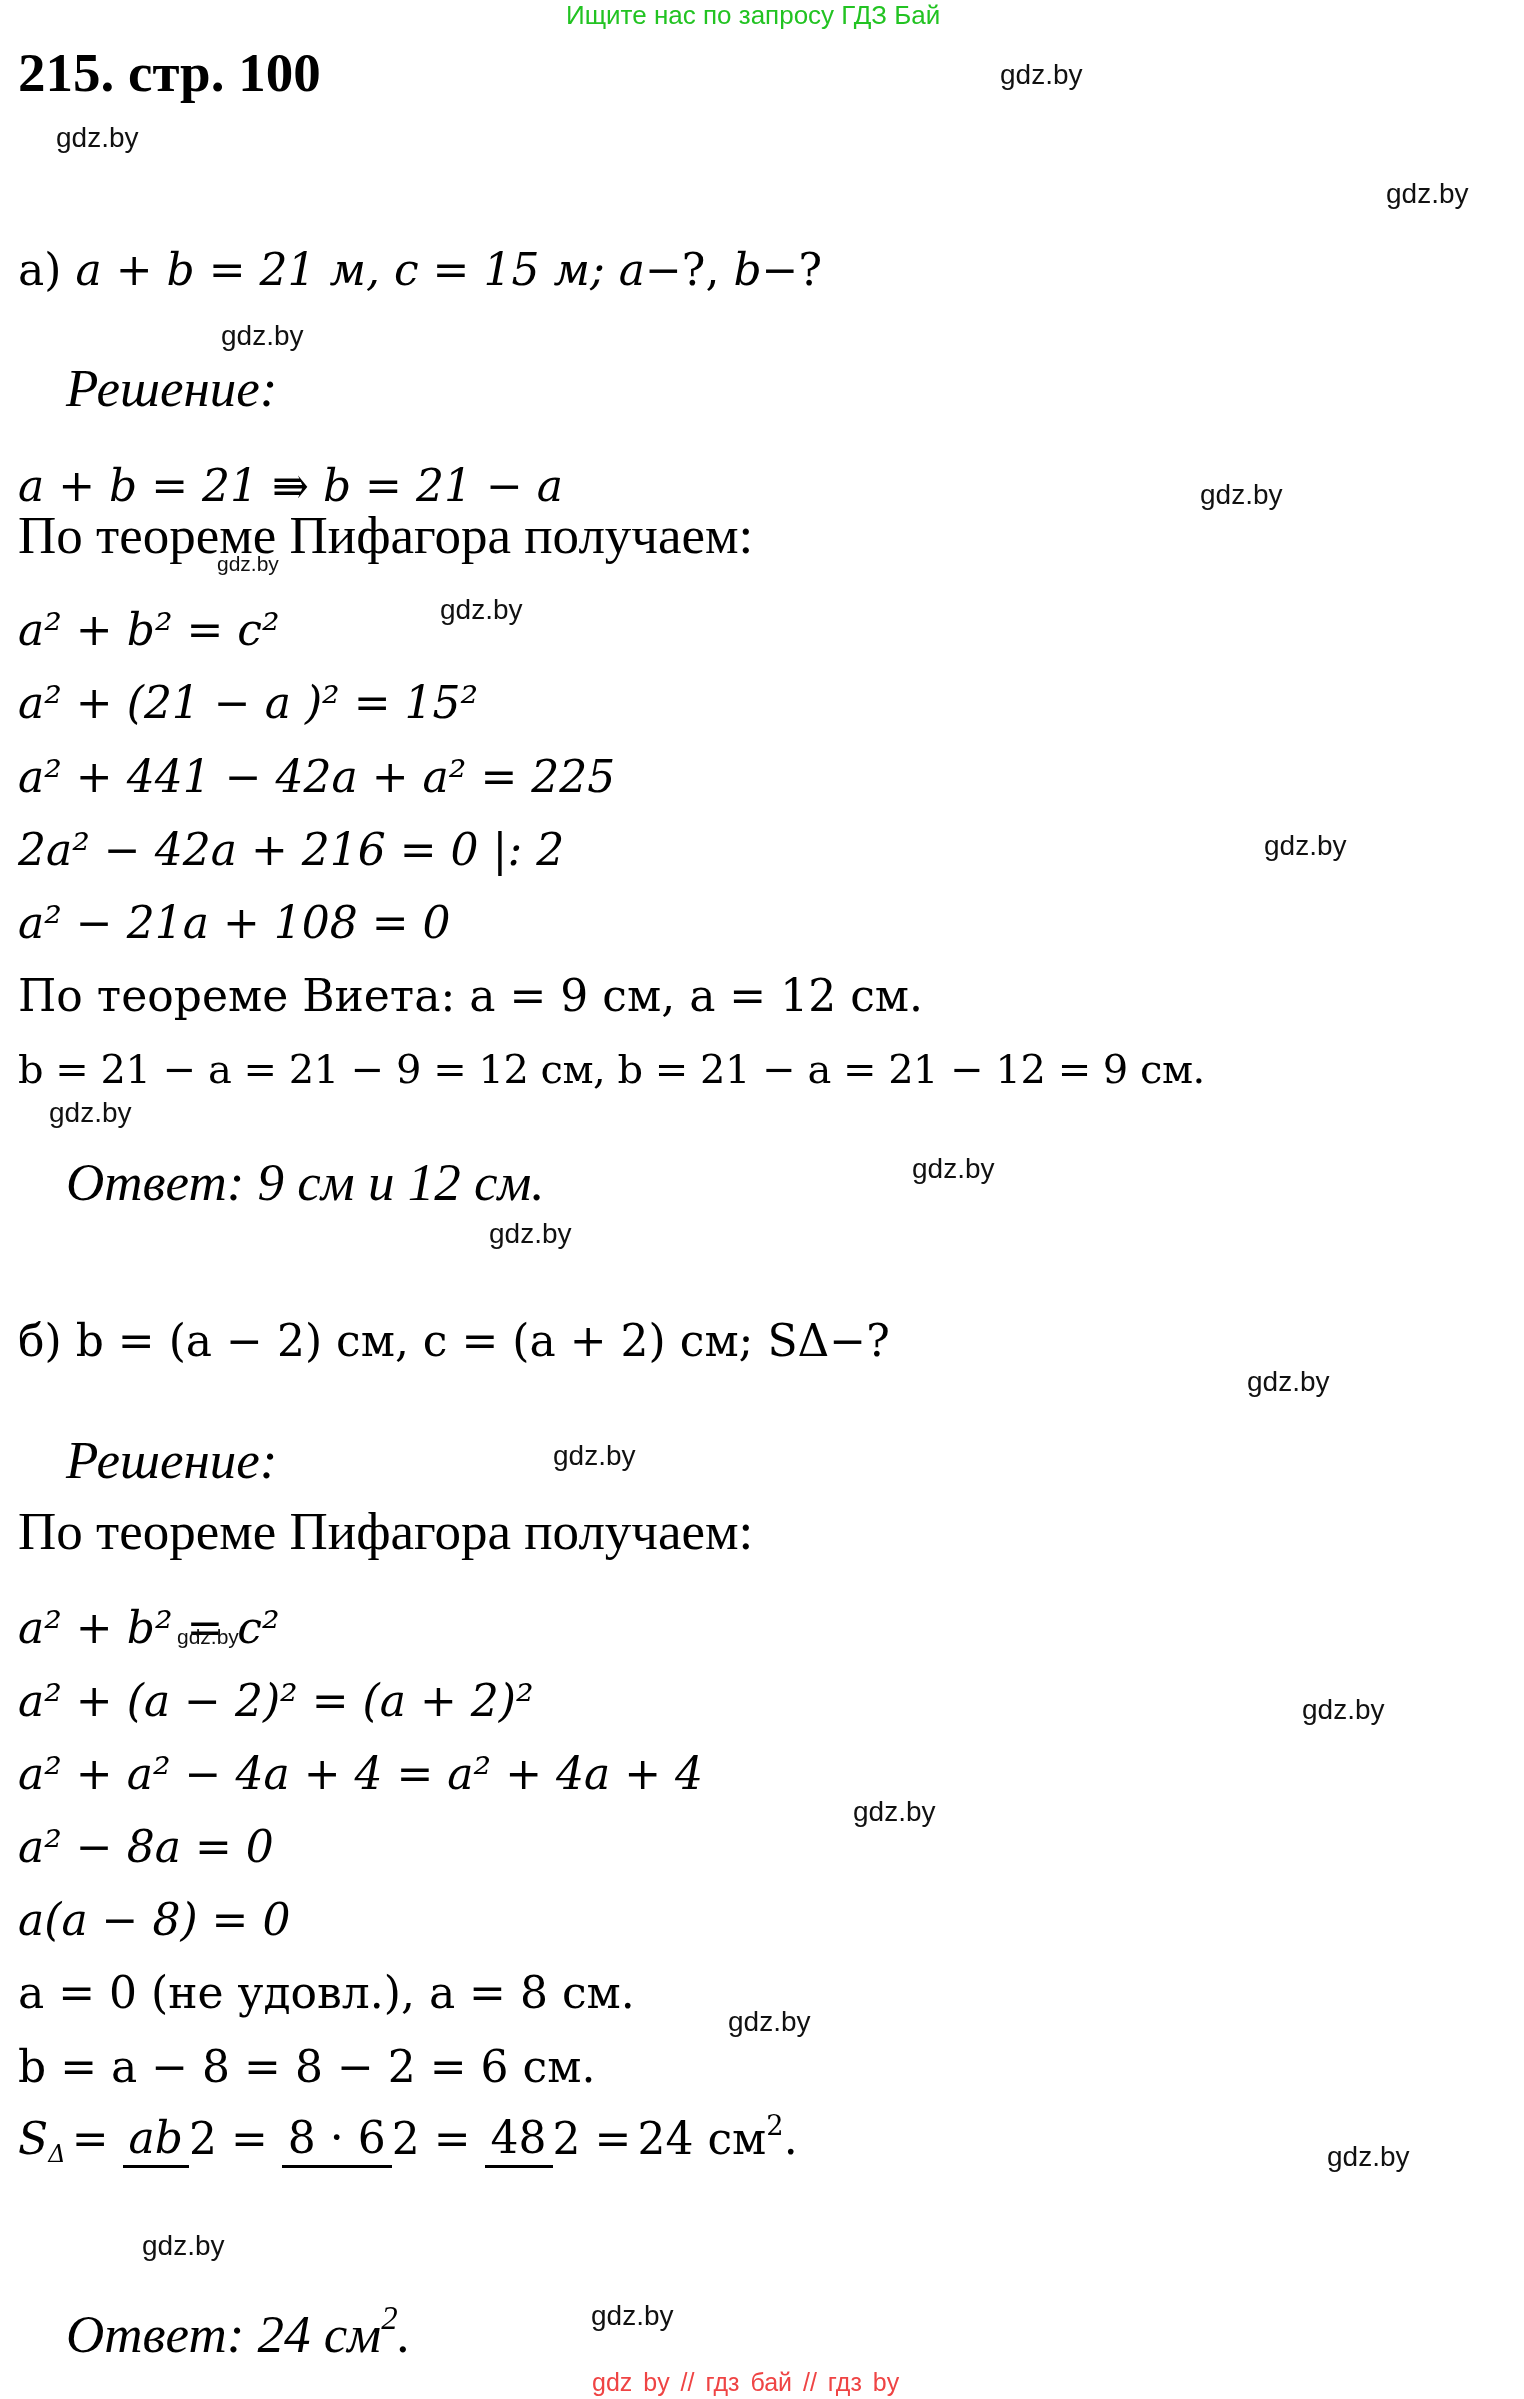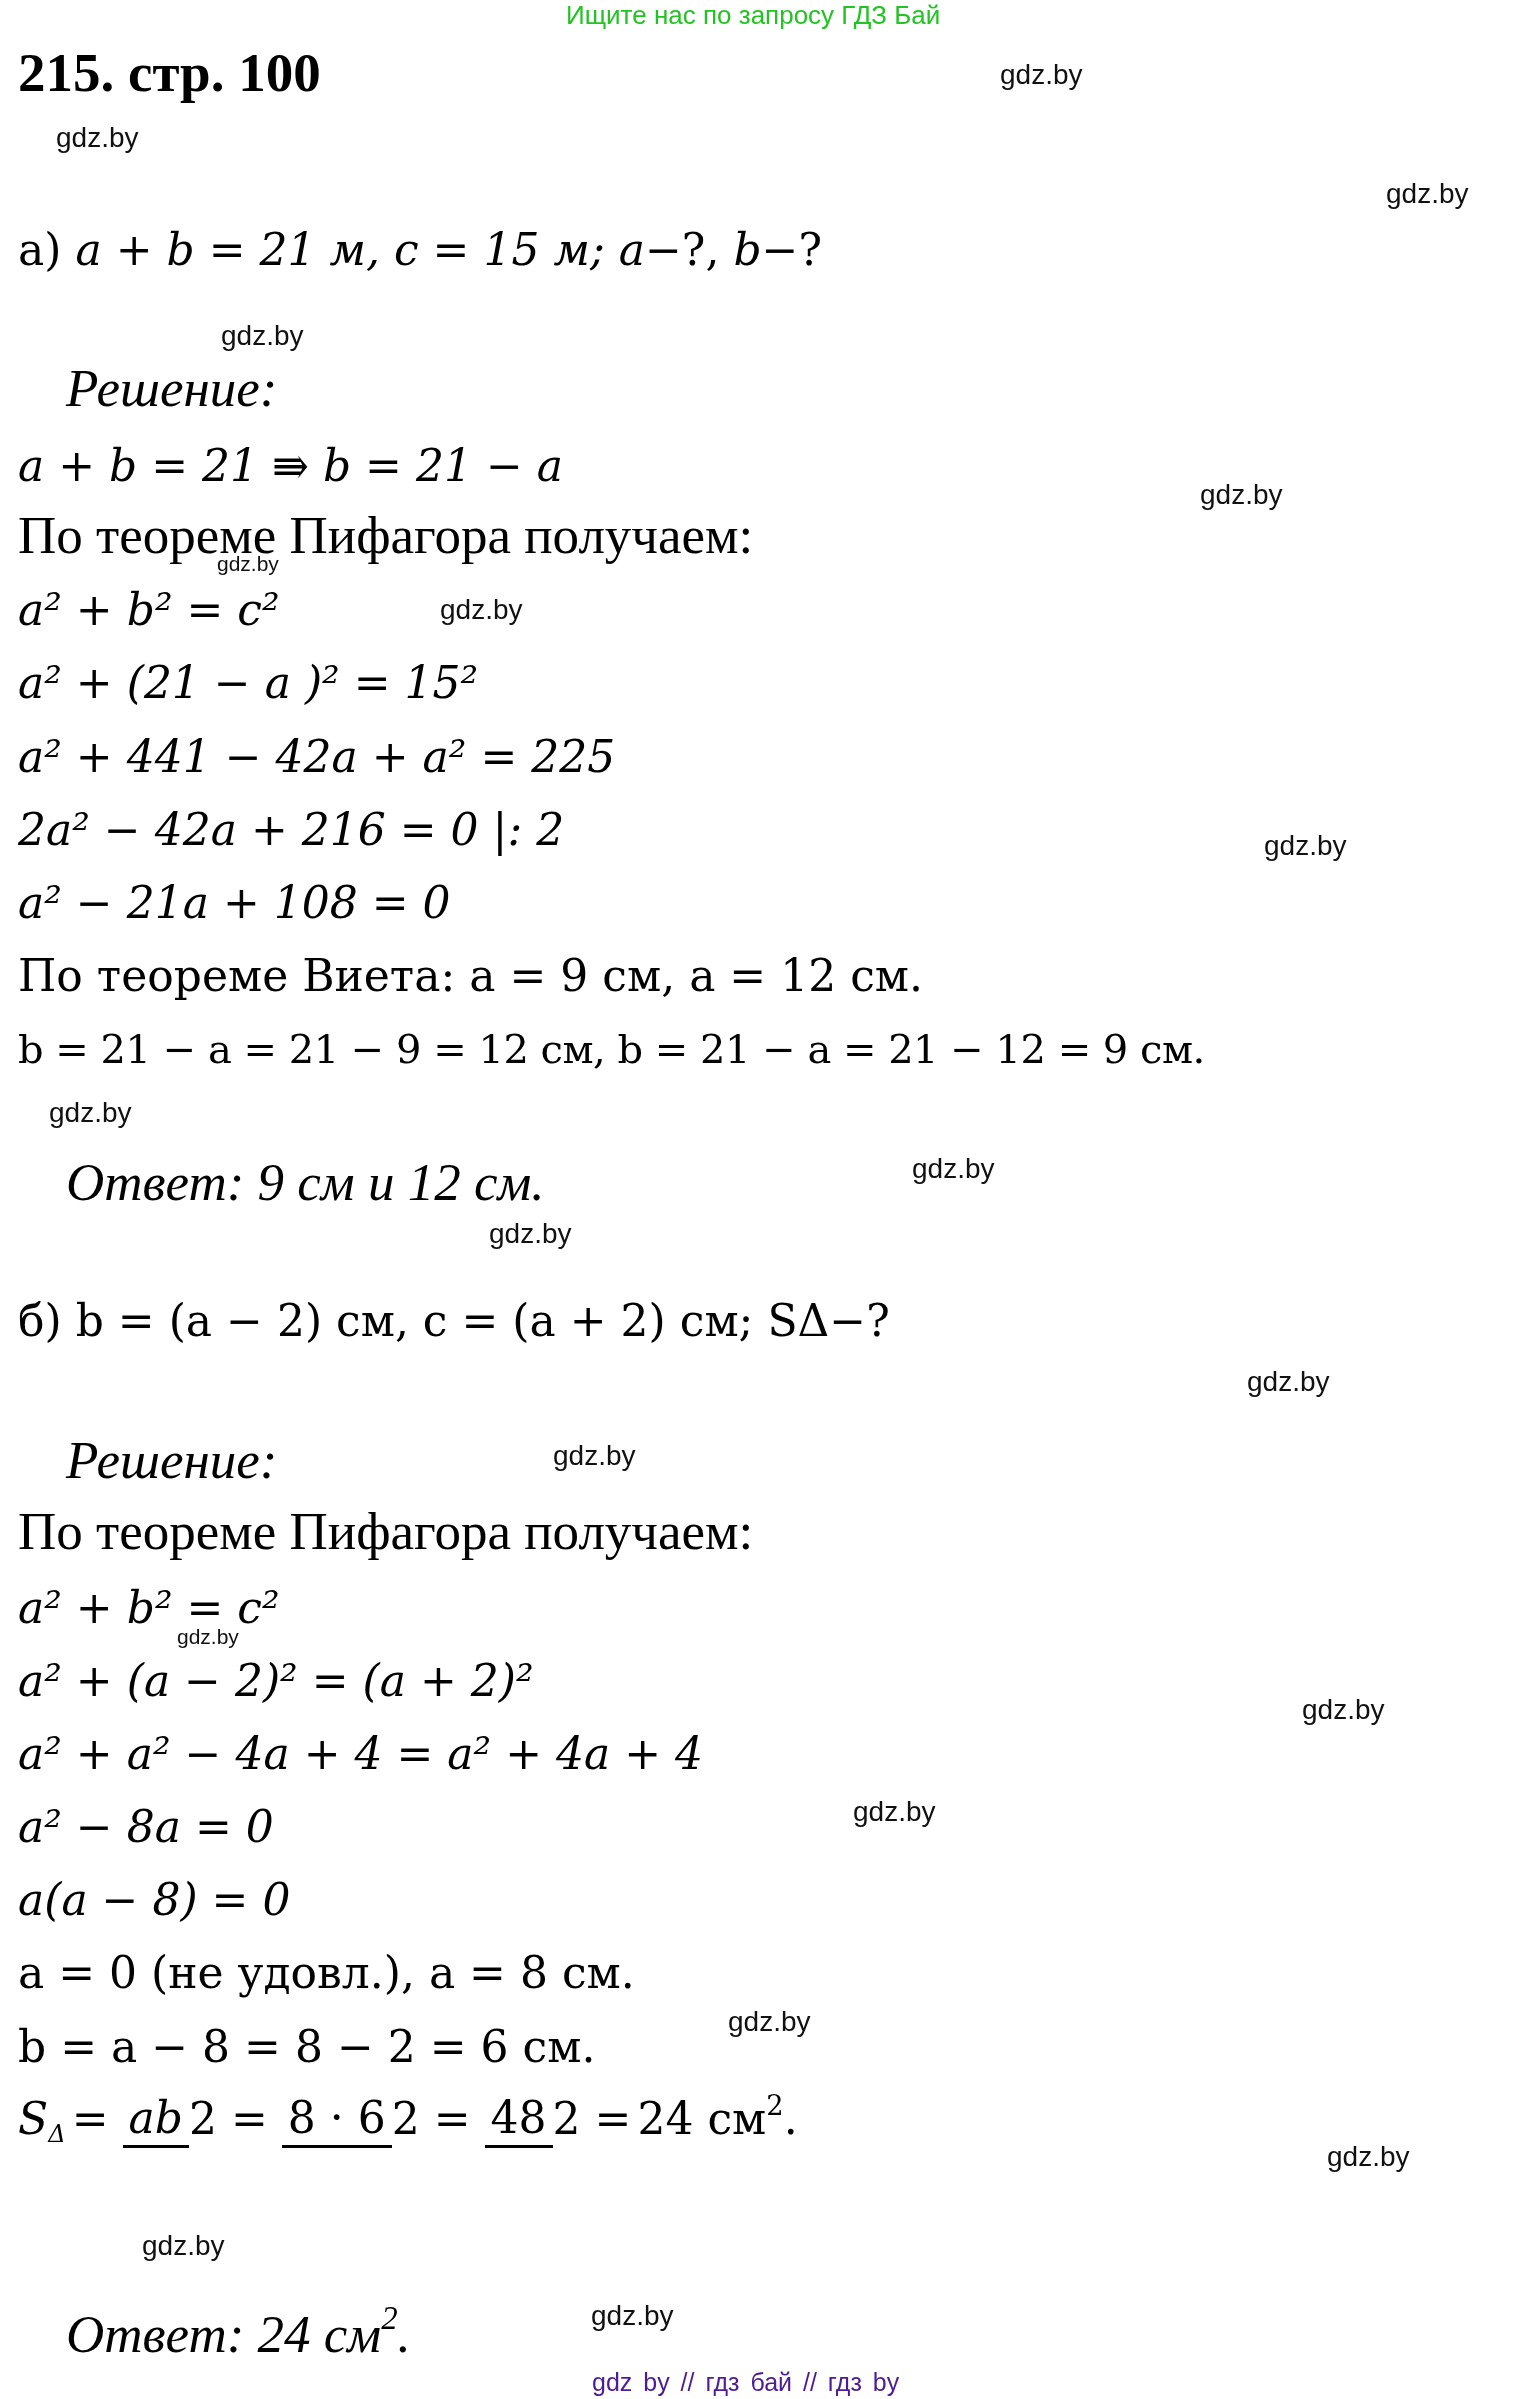--- a/index.html
+++ b/index.html
@@ -1,21 +1,21 @@
 <!DOCTYPE html>
 <html><head>
 <meta charset="utf-8">
 <style>
   html, body { margin: 0; padding: 0; background: #ffffff; }
   body { width: 1525px; height: 2400px; position: relative; overflow: hidden; color: #000; }
   .abs { position: absolute; white-space: nowrap; }
   .banner { font-family: "Liberation Sans", sans-serif; font-size: 26px; color: #22c322; top: 0px; left: 566px; line-height: 30px; }
-  .footer { font-family: "Liberation Sans", sans-serif; font-size: 25px; color: #4c1d95; top: 2367px; left: 592px; line-height: 30px; word-spacing: 4px; }
+  .footer { font-family: "Liberation Sans", sans-serif; font-size: 25px; color: #ef4444; top: 2367px; left: 592px; line-height: 30px; word-spacing: 4px; }
   .title { font-family: "Liberation Serif", serif; font-weight: bold; font-size: 55px; top: 40px; left: 18px; line-height: 65px; }
-  .line { font-family: "DejaVu Serif", serif; font-size: 44px; left: 18px; line-height: 59px; }
+  .line { font-family: "DejaVu Serif", serif; font-size: 44px; left: 18px; line-height: 59px; margin-top: 20px; }
   .tnr { font-family: "Liberation Serif", serif; font-size: 53px; left: 18px; line-height: 65px; }
   .ital { font-style: italic; margin-left: 48px; }
   .m { font-style: italic; }
   sup { font-size: 0.62em; vertical-align: 0.7em; line-height: 0; }
   sub { font-size: 0.55em; vertical-align: -0.35em; line-height: 0; }
   .wm { font-family: "Liberation Sans", sans-serif; font-size: 28px; color: #111; line-height: 32px; }
   .wm.small { font-size: 21px; line-height: 24px; }
   .frac { display: inline-flex; flex-direction: row; align-items: center; vertical-align: middle; margin: 0 8px; }
   .frac .num { border-bottom: 3px solid #000; padding: 0 6px; line-height: 55px; }
   .frac .den { line-height: 55px; }

